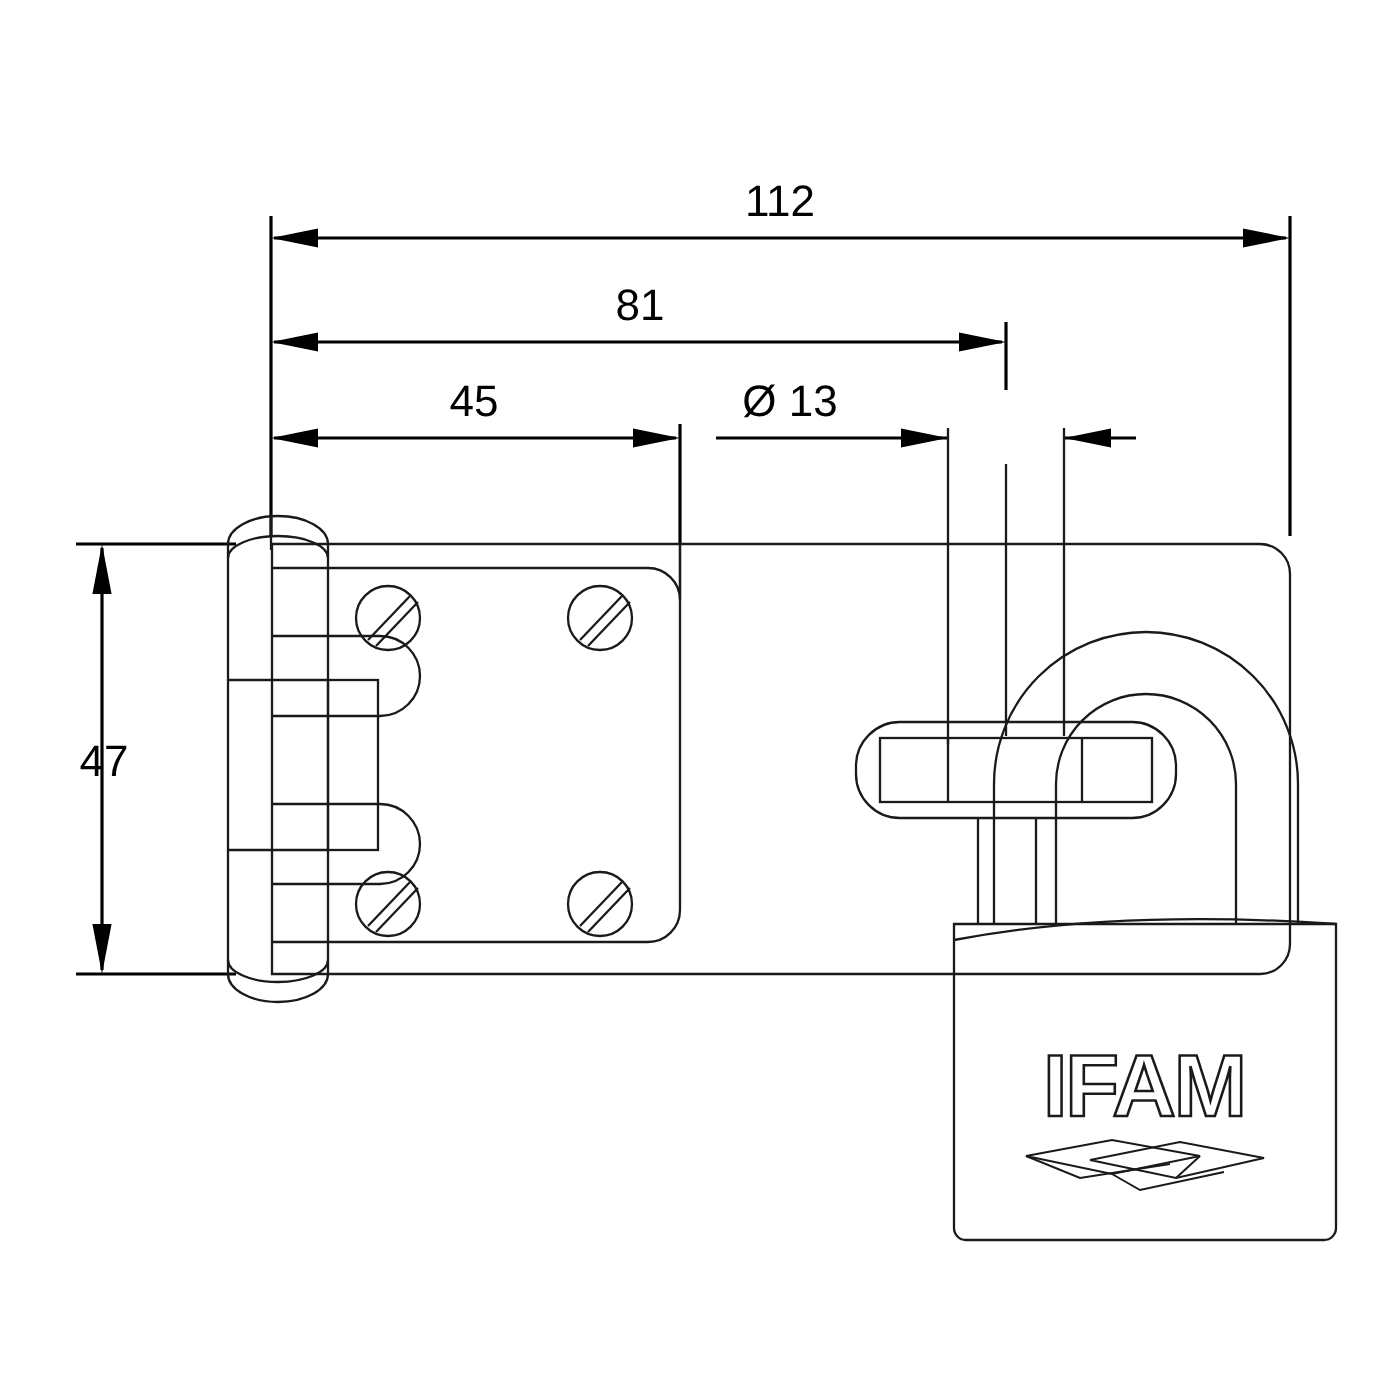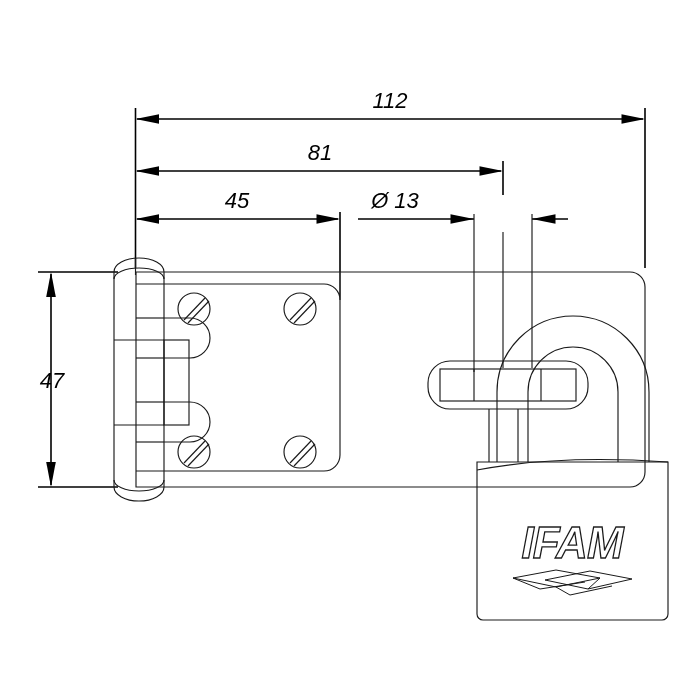--- a/index.html
+++ b/index.html
@@ -11,21 +11,20 @@
     width: 700px;
     height: 700px;
     font-family: "Liberation Sans", sans-serif;
     overflow: hidden;
   }
   #drawing-root {
     position: relative;
     width: 593px;
     height: 700px;
     background: #ffffff;
-    font-style: italic;
   }
   svg#tech-drawing {
     display: block;
     width: 700px;
     height: 700px;
     background: #ffffff;
   }
   .thin   { fill: none; stroke: #1a1a1a; stroke-width: 1.15; }
   .thinner{ fill: none; stroke: #1a1a1a; stroke-width: 1.0; }
   .dimline{ fill: none; stroke: #000000; stroke-width: 1.6; }

